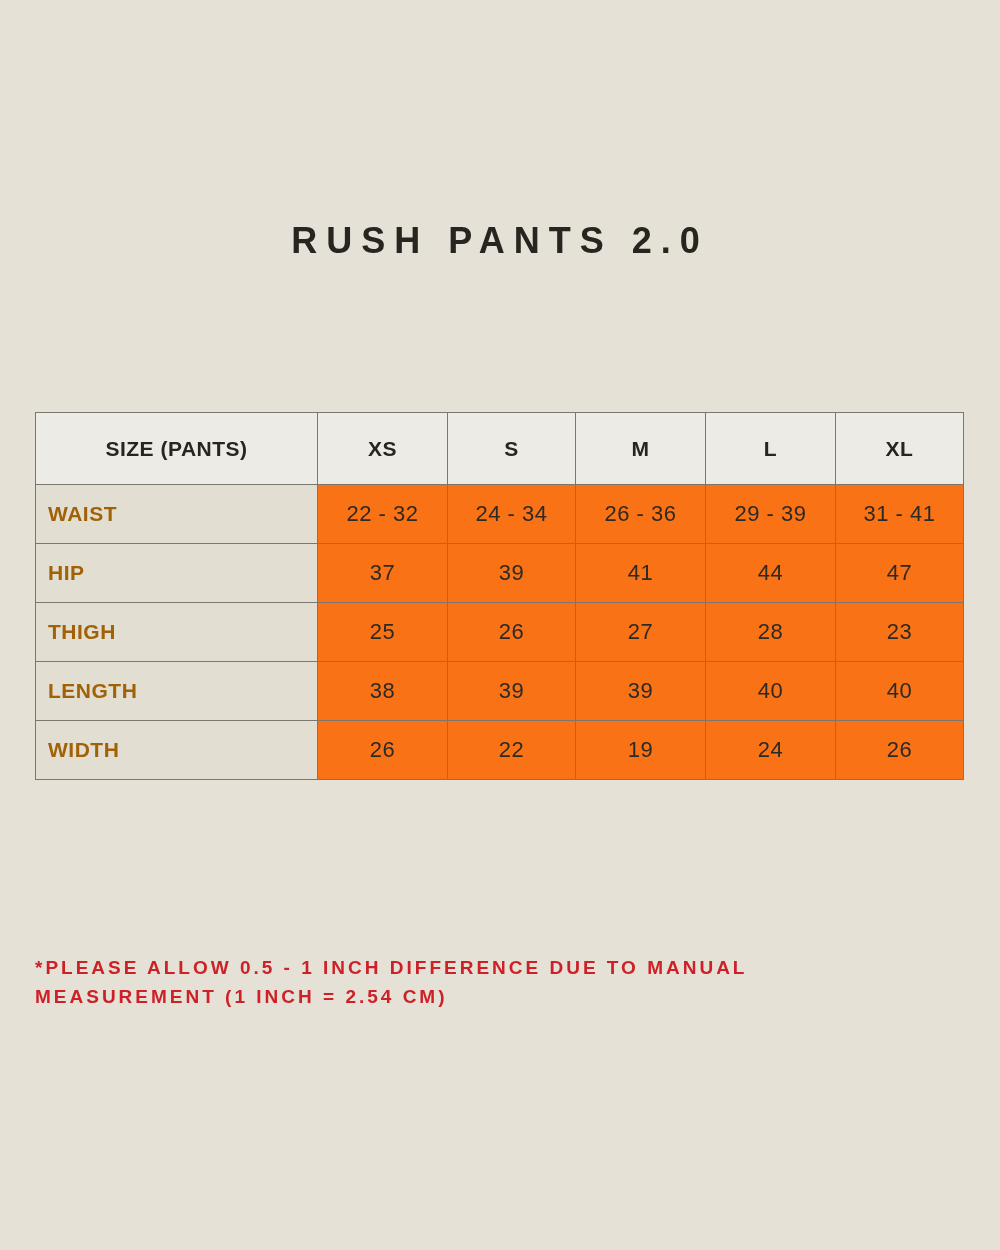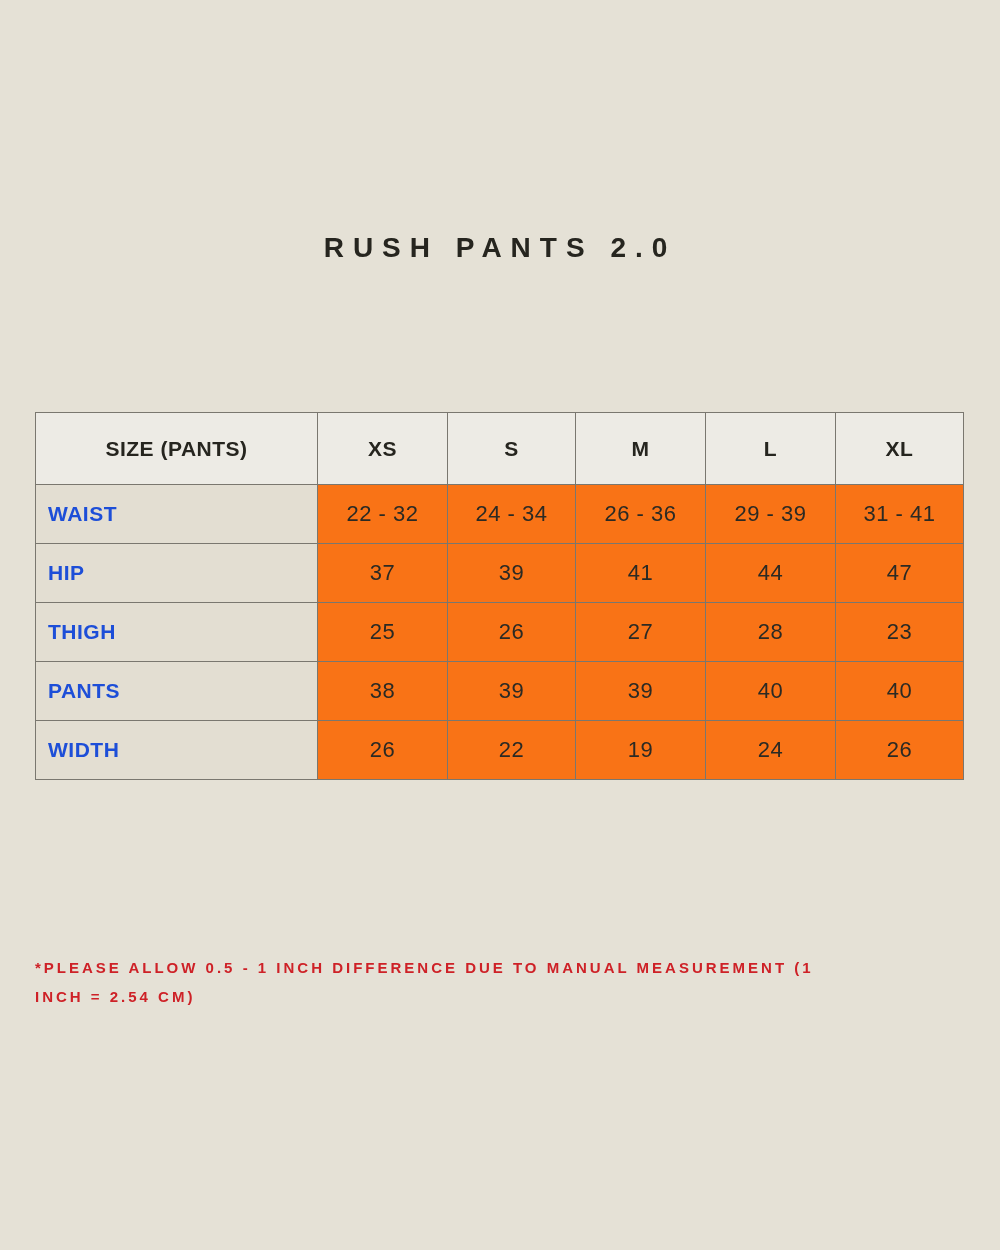--- a/index.html
+++ b/index.html
@@ -11,25 +11,25 @@
     overflow: hidden;
   }
   .canvas {
     position: absolute;
     top: 0; left: 0;
     width: 1000px; height: 1250px;
     background: #e5e1d6;
   }
   .page-title {
     position: absolute;
-    top: 232px;
+    top: 220px;
     left: 0;
     width: 100%;
     text-align: center;
-    font-size: 28px;
+    font-size: 36px;
     font-weight: 700;
     letter-spacing: 9px;
     color: #26251f;
   }
   table.size-chart {
     position: absolute;
     top: 412px;
     left: 35px;
     width: 928px;
     border-collapse: collapse;
@@ -51,36 +51,36 @@
     color: #26251f;
   }
   table.size-chart tbody tr { height: 59px; }
   table.size-chart tbody th.row-label {
     background: #e3ded2;
     text-align: left;
     padding-left: 12px;
     font-size: 21px;
     font-weight: 700;
     letter-spacing: 0.5px;
-    color: #1d4ed8;
+    color: #a16207;
   }
   table.size-chart tbody td {
     background: #f97316;
     text-align: center;
     font-size: 22px;
     font-weight: 400;
     letter-spacing: 0.5px;
     color: #2b2a24;
   }
   .disclaimer {
     position: absolute;
     top: 953px;
     left: 35px;
     width: 810px;
-    font-size: 15px;
+    font-size: 19px;
     font-weight: 700;
     letter-spacing: 3px;
     line-height: 29px;
     color: #ce2127;
   }
 </style>
 </head>
 <body>
 
 <div class="canvas">
@@ -125,21 +125,21 @@
         </tr>
         <tr>
           <th class="row-label">THIGH</th>
           <td>25</td>
           <td>26</td>
           <td>27</td>
           <td>28</td>
           <td>23</td>
         </tr>
         <tr>
-          <th class="row-label">PANTS</th>
+          <th class="row-label">LENGTH</th>
           <td>38</td>
           <td>39</td>
           <td>39</td>
           <td>40</td>
           <td>40</td>
         </tr>
         <tr>
           <th class="row-label">WIDTH</th>
           <td>26</td>
           <td>22</td>

